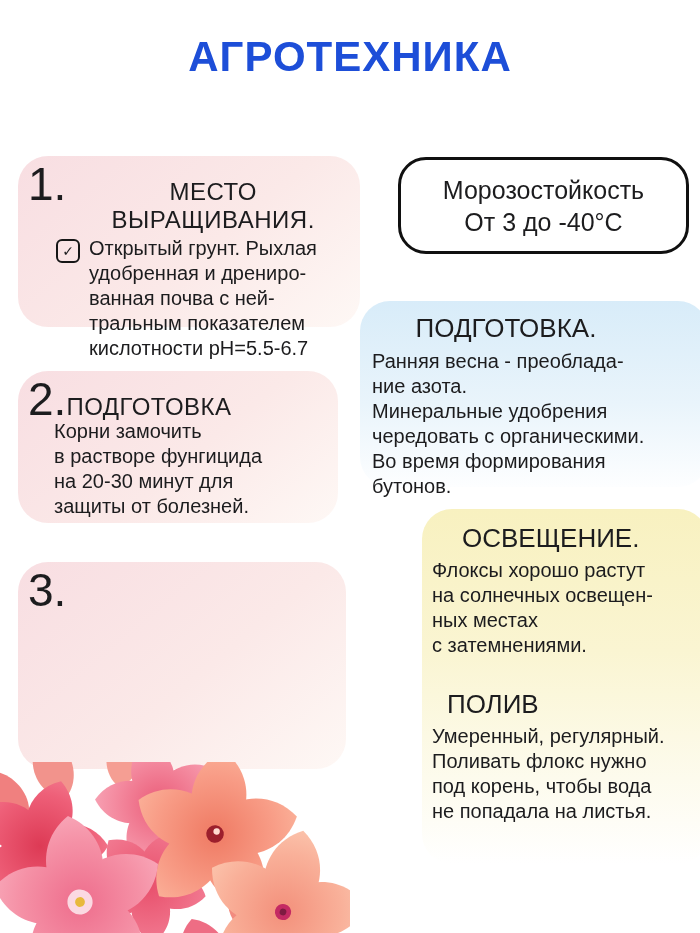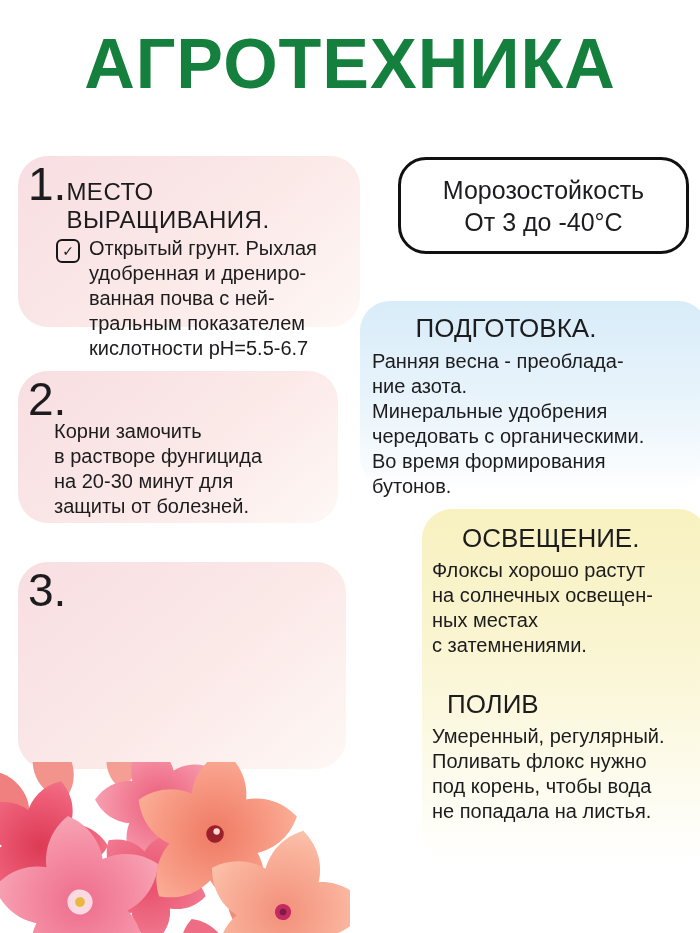--- a/index.html
+++ b/index.html
@@ -1,31 +1,31 @@
 <!DOCTYPE html>
 <html><head>
 <meta charset="utf-8">
 <style>
   html,body{margin:0;padding:0;background:#fff;}
   .page{position:relative;width:700px;height:933px;background:#ffffff;overflow:hidden;
         font-family:"Liberation Sans","DejaVu Sans",sans-serif;color:#1c1c1e;}
 
-  .title{position:absolute;top:24px;left:0;right:0;margin:0;text-align:center;
-         font-size:70px;font-weight:700;letter-spacing:1px;color:#15803d;}
+  .title{position:absolute;top:24px;left:0;right:0;margin:9px;text-align:center;
+         font-size:42px;font-weight:700;letter-spacing:1px;color:#1d4ed8;}
 
   .card{position:absolute;border-radius:30px;}
   .pink{background:linear-gradient(140deg,#f8dee2 0%,#fbe9e8 55%,#fef8f5 100%);}
 
   #box-place{left:18px;top:156px;width:342px;height:171px;}
   #box-prep {left:18px;top:371px;width:320px;height:152px;}
   #box-plant{left:18px;top:562px;width:328px;height:207px;}
 
   .sec-head{display:flex;align-items:baseline;padding:6px 0 0 10px;}
   .num{font-size:46px;line-height:44px;font-weight:400;}
-  .sec-title{font-size:24px;letter-spacing:.5px;}
+  .sec-title{font-size:24px;letter-spacing:.5px;text-align:center;}
 
   .body{margin:0;font-size:20px;line-height:25px;white-space:pre-line;}
 
   .check-row{display:flex;gap:9px;padding-left:38px;margin-top:2px;}
   .checkbox{flex:0 0 auto;width:20px;height:20px;margin-top:3px;border:2.5px solid #161616;
             border-radius:6px;display:flex;align-items:center;justify-content:center;
             font-size:14px;font-weight:700;line-height:1;}
   .indent{padding-left:36px;margin-top:-2px;}
 
   #box-frost{position:absolute;left:398px;top:157px;width:291px;height:97px;background:#fff;
@@ -84,20 +84,21 @@
 ние азота.
 Минеральные удобрения
 чередовать с органическими.
 Во время формирования
 бутонов.</p>
   </section>
 
   <section class="card pink" id="box-prep">
     <div class="sec-head">
       <span class="num">2.</span>
+      <h2 class="sec-title">ПОДГОТОВКА</h2>
     </div>
     <p class="body indent">Корни замочить
 в растворе фунгицида
 на 20-30 минут для
 защиты от болезней.</p>
   </section>
 
   <section id="box-light">
     <h2 class="sun-head">ОСВЕЩЕНИЕ.</h2>
     <p class="body">Флоксы хорошо растут

